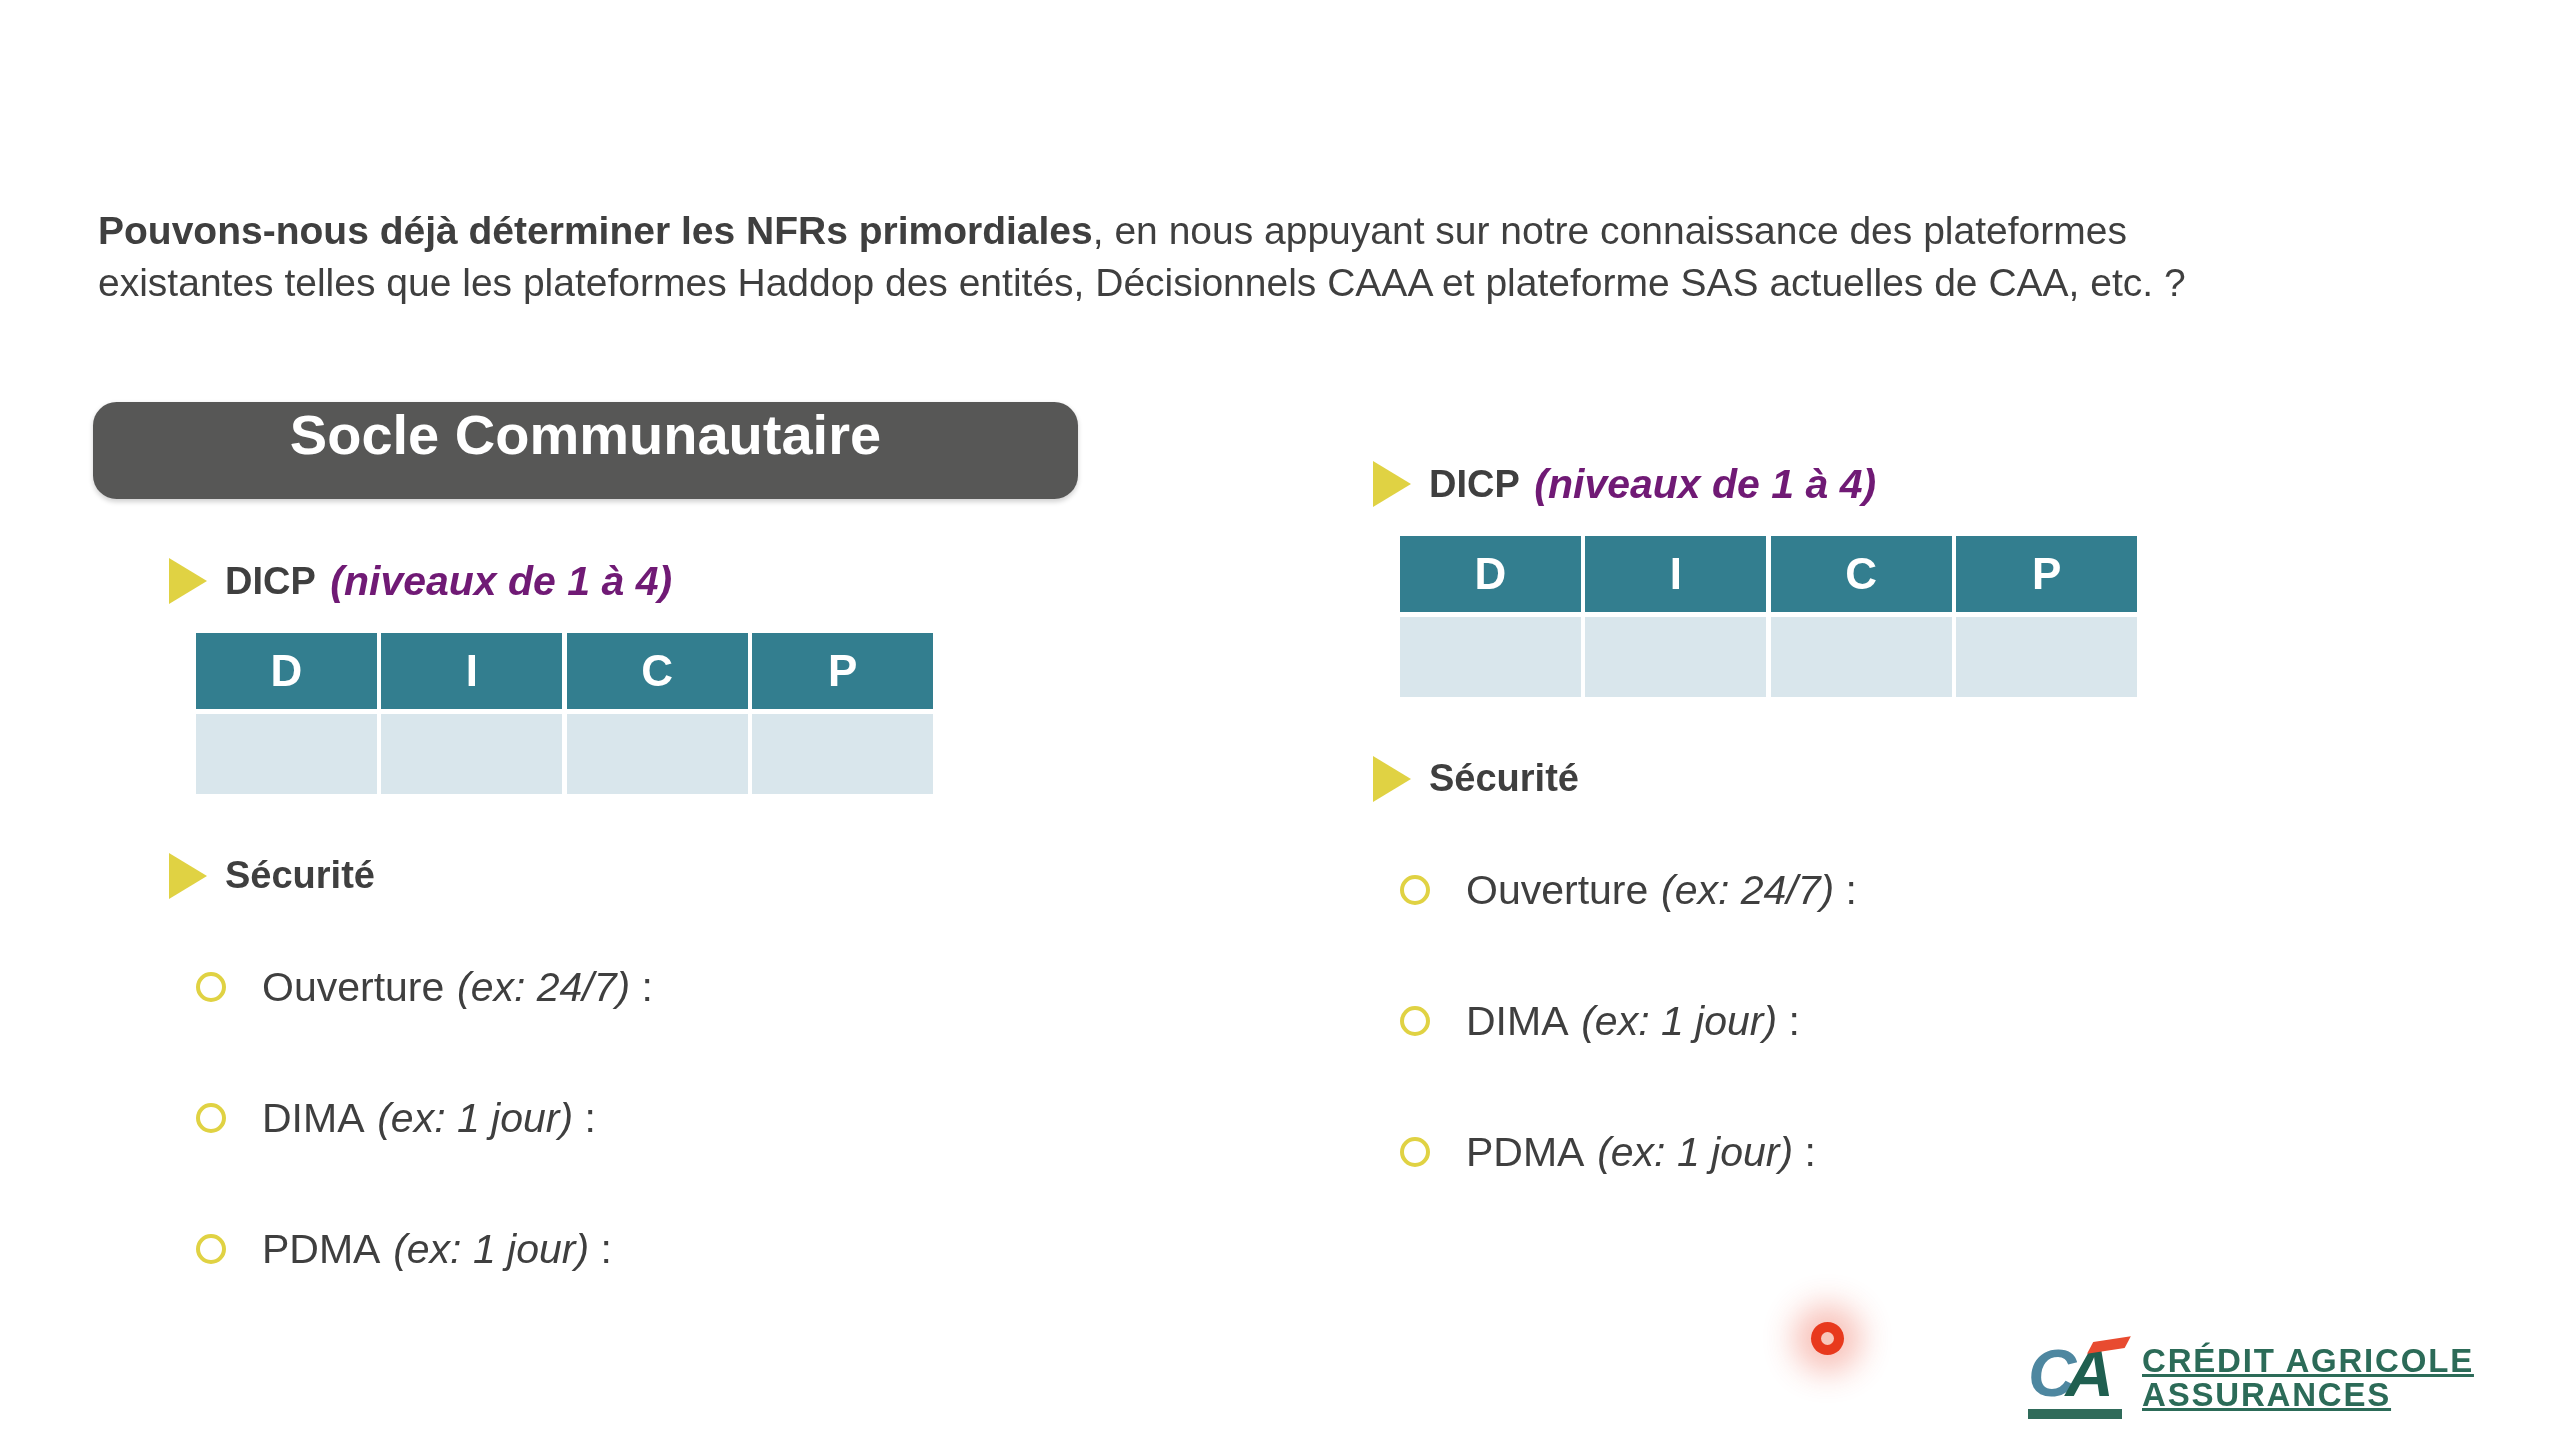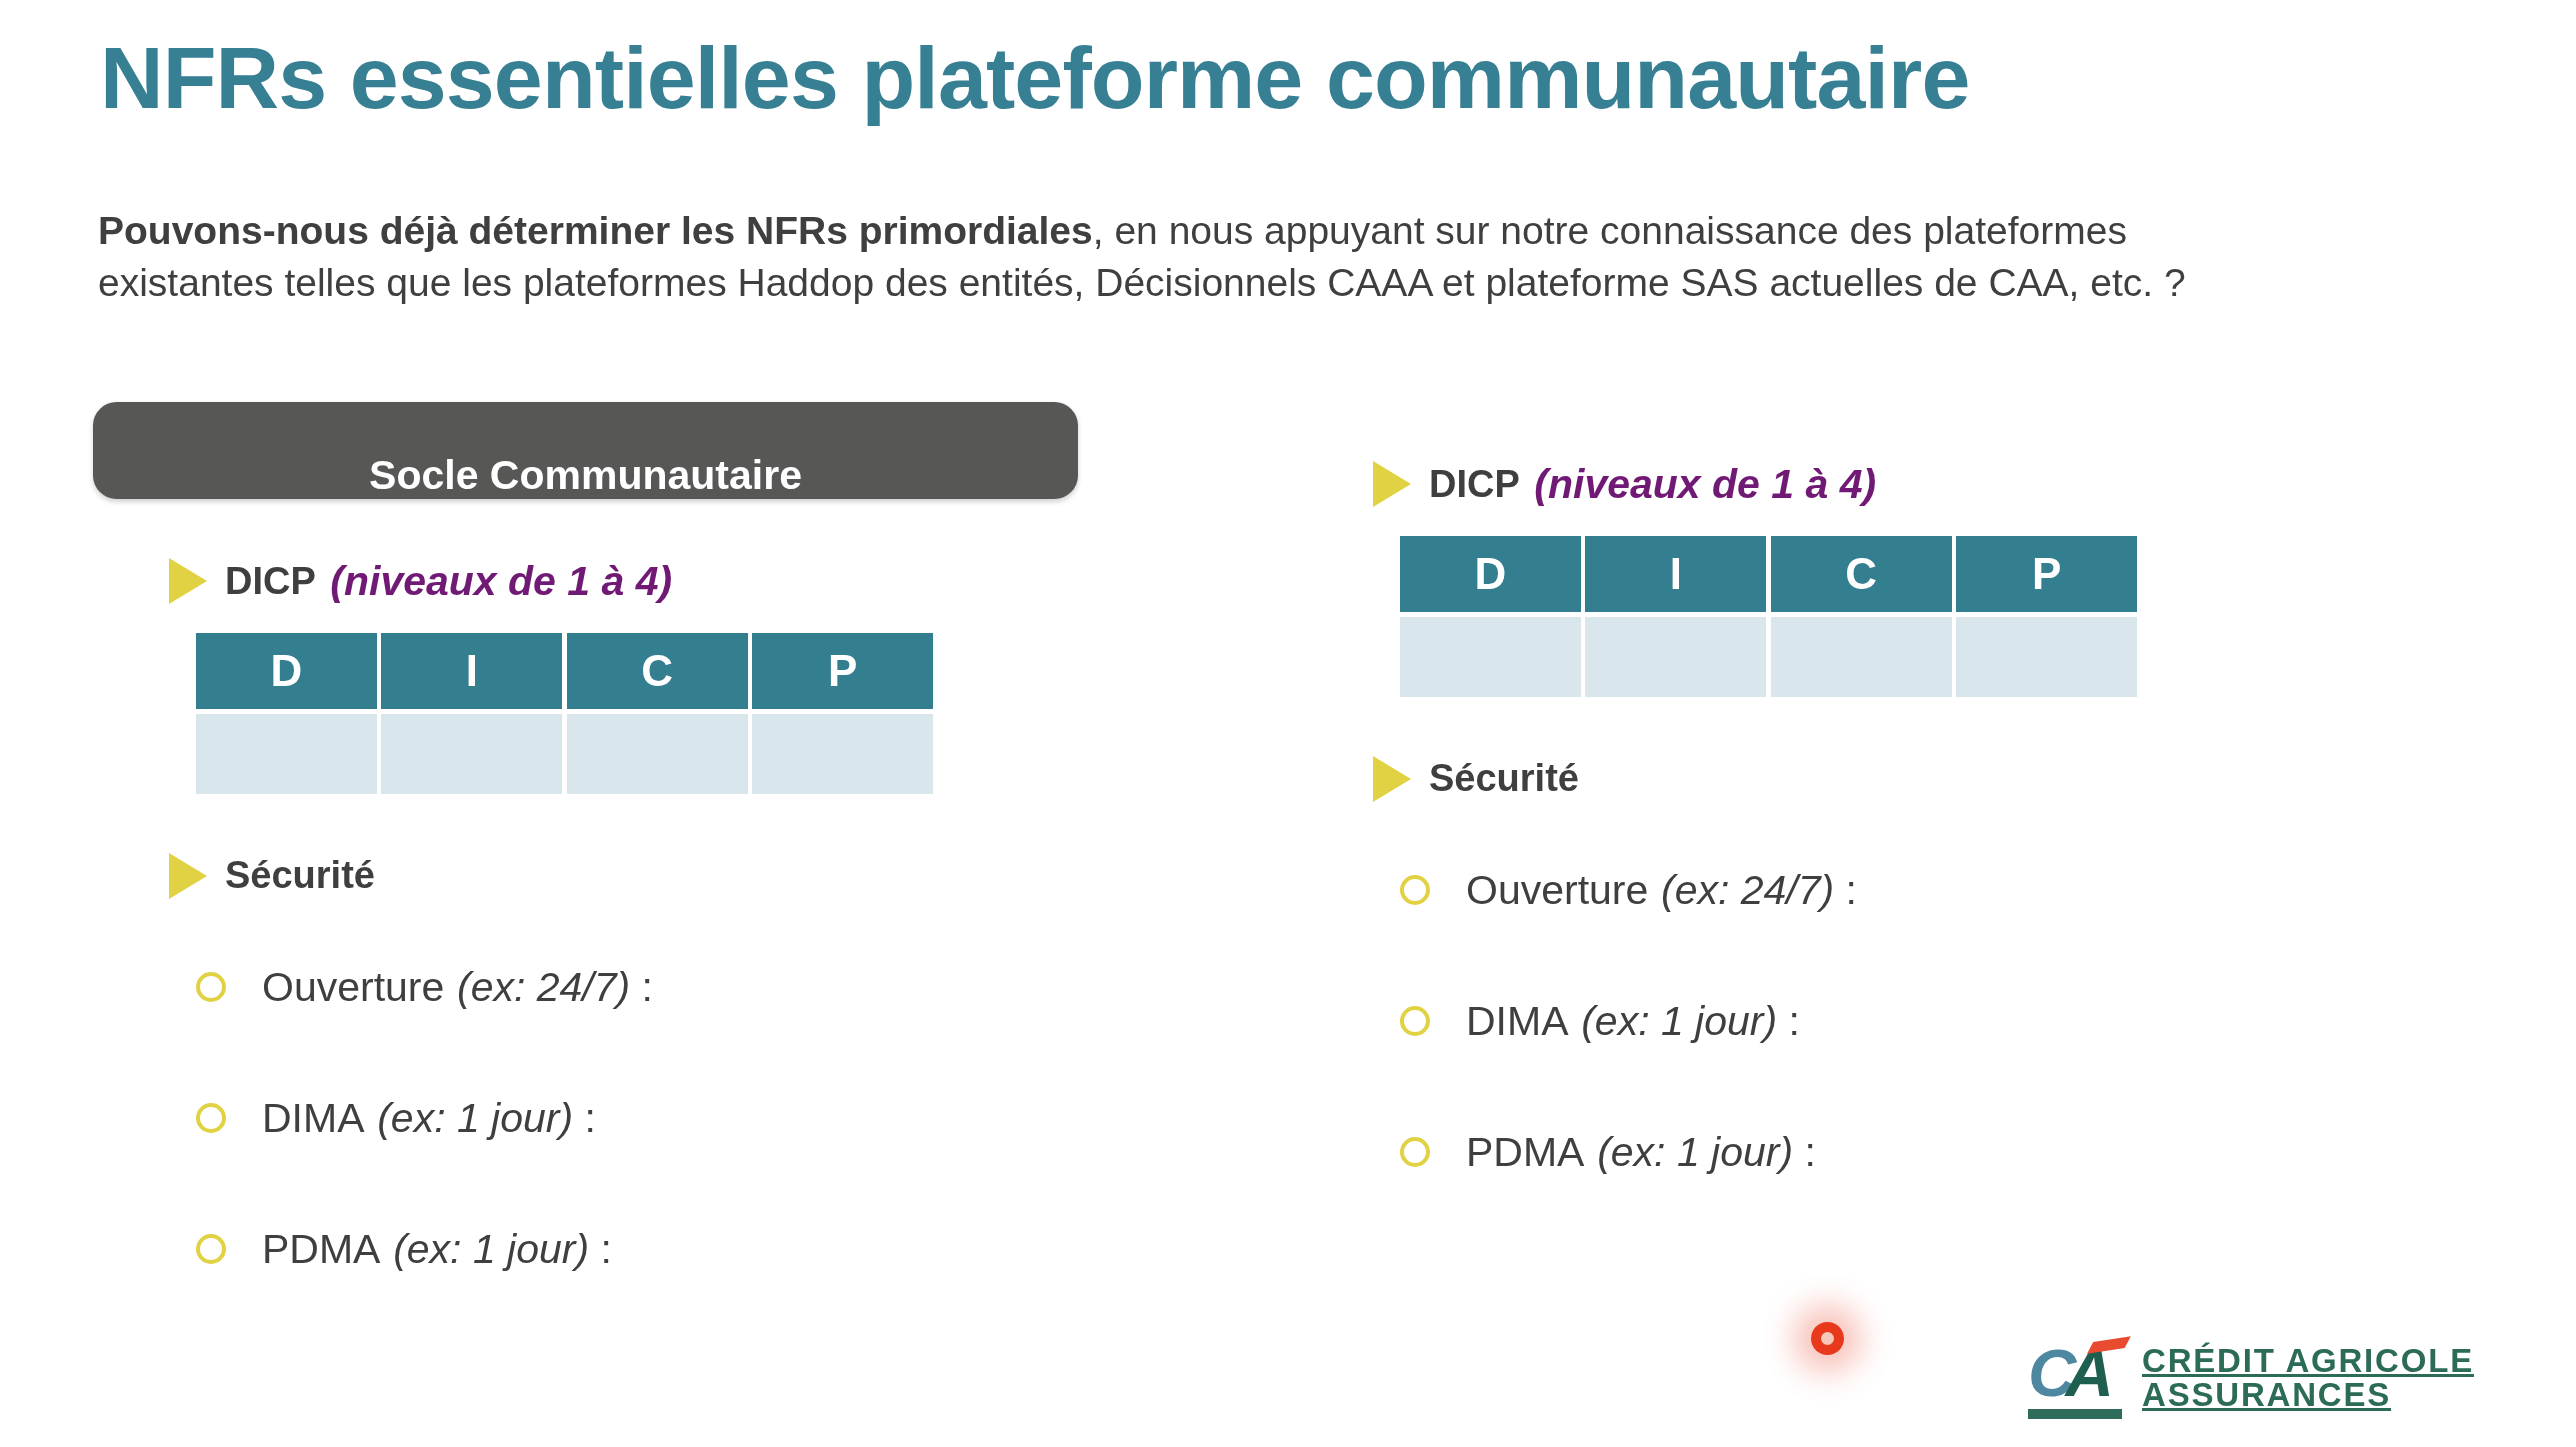--- a/index.html
+++ b/index.html
@@ -41,24 +41,24 @@
   
   .column { position: absolute; top: 402px; width: 985px; }
   .col-left  { left: 93px; }
   .col-right { left: 1297px; }
 
   .col-header {
     height: 97px;
     border-radius: 23.6px;
     background: #575756;
     display: flex;
-    align-items: flex-end;
+    align-items: flex-start;
     justify-content: center;
     color: #ffffff;
-    font-size: 41px;
+    font-size: 56px;
     font-weight: bold;
     box-shadow: 0 2.7px 5.4px rgba(0,0,0,0.18);
   }
 
   .row-heading {
     display: flex;
     align-items: center;
     margin: 54px 0 0 76px;
     height: 56px;
   }
@@ -177,21 +177,20 @@
     letter-spacing: 1.8px;
     white-space: nowrap;
     text-decoration: underline;
   }
 </style>
 </head>
 <body>
 
 <div class="slide">
 
-  <h1 class="title">NFRs essentielles plateforme communautaire</h1>
 
   <p class="intro"><strong>Pouvons-nous déjà déterminer les NFRs primordiales</strong><span>, en nous appuyant sur notre connaissance des plateformes existantes telles que les plateformes Haddop des entités, Décisionnels CAAA et plateforme SAS actuelles de CAA, etc. ?</span></p>
 
   <section class="column col-left">
     <div class="col-header">
       <span>Socle Communautaire</span>
     </div>
 
     <div class="row-heading">
       <span class="tri"></span>

